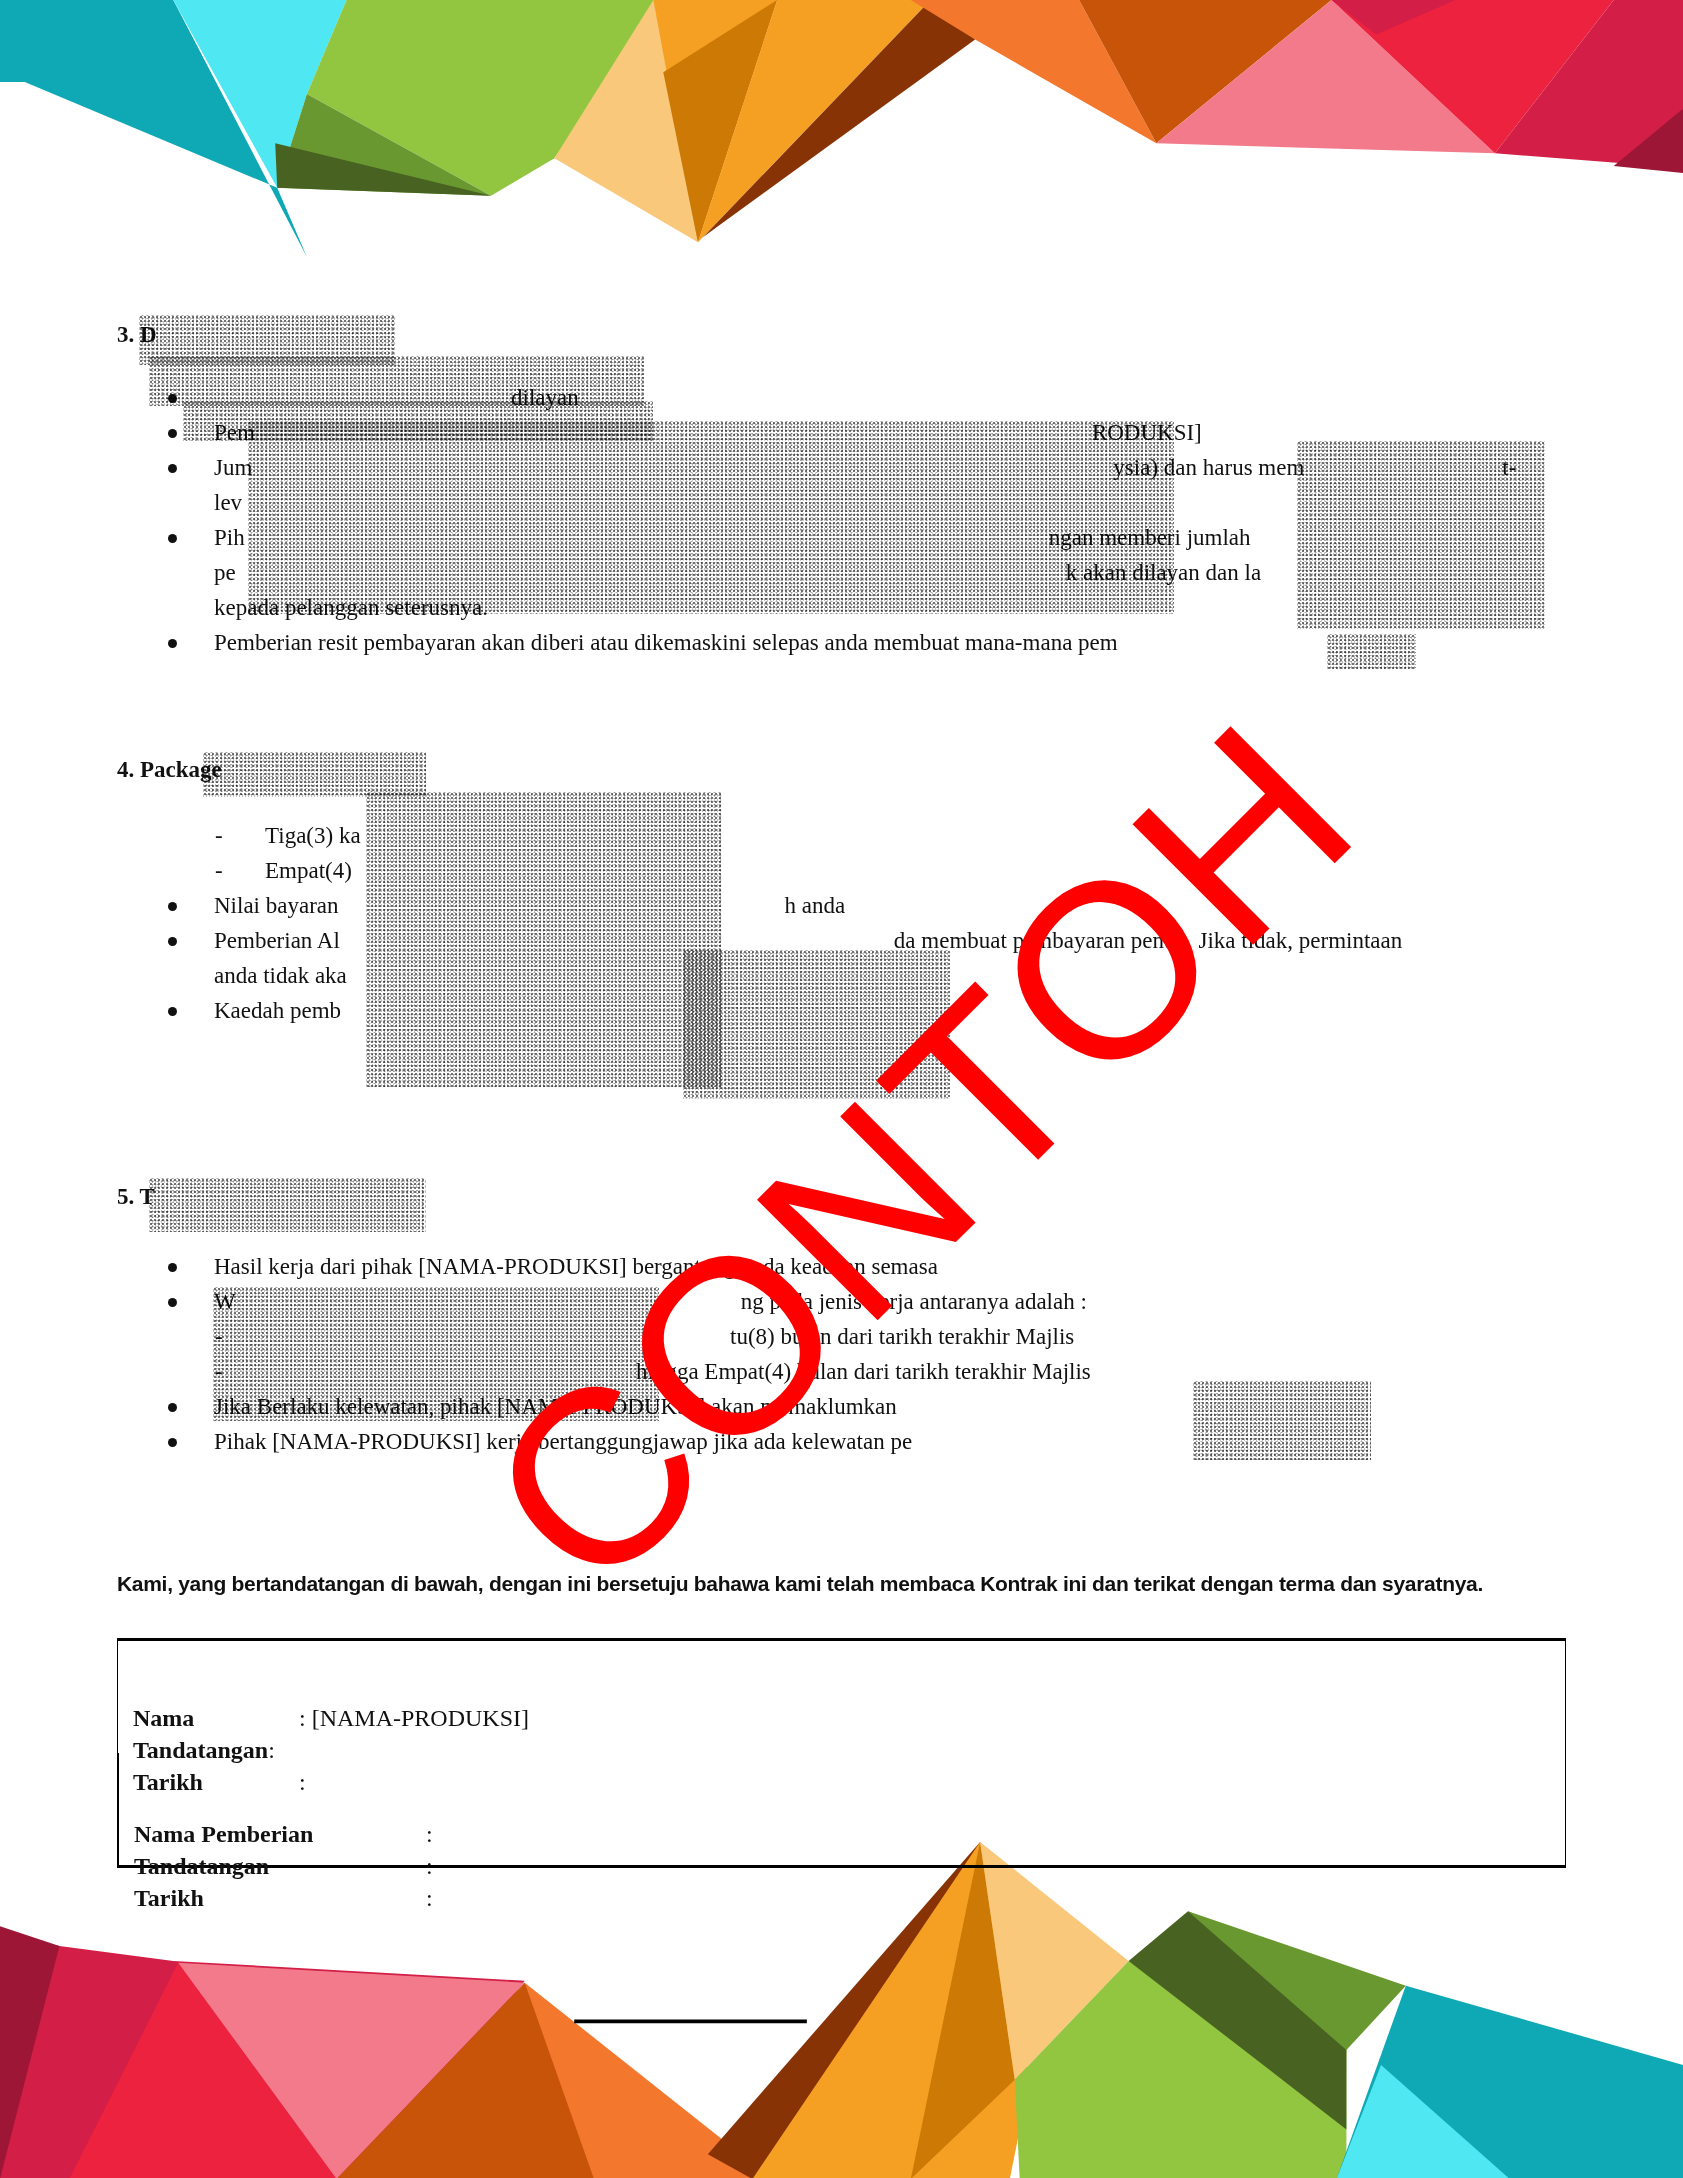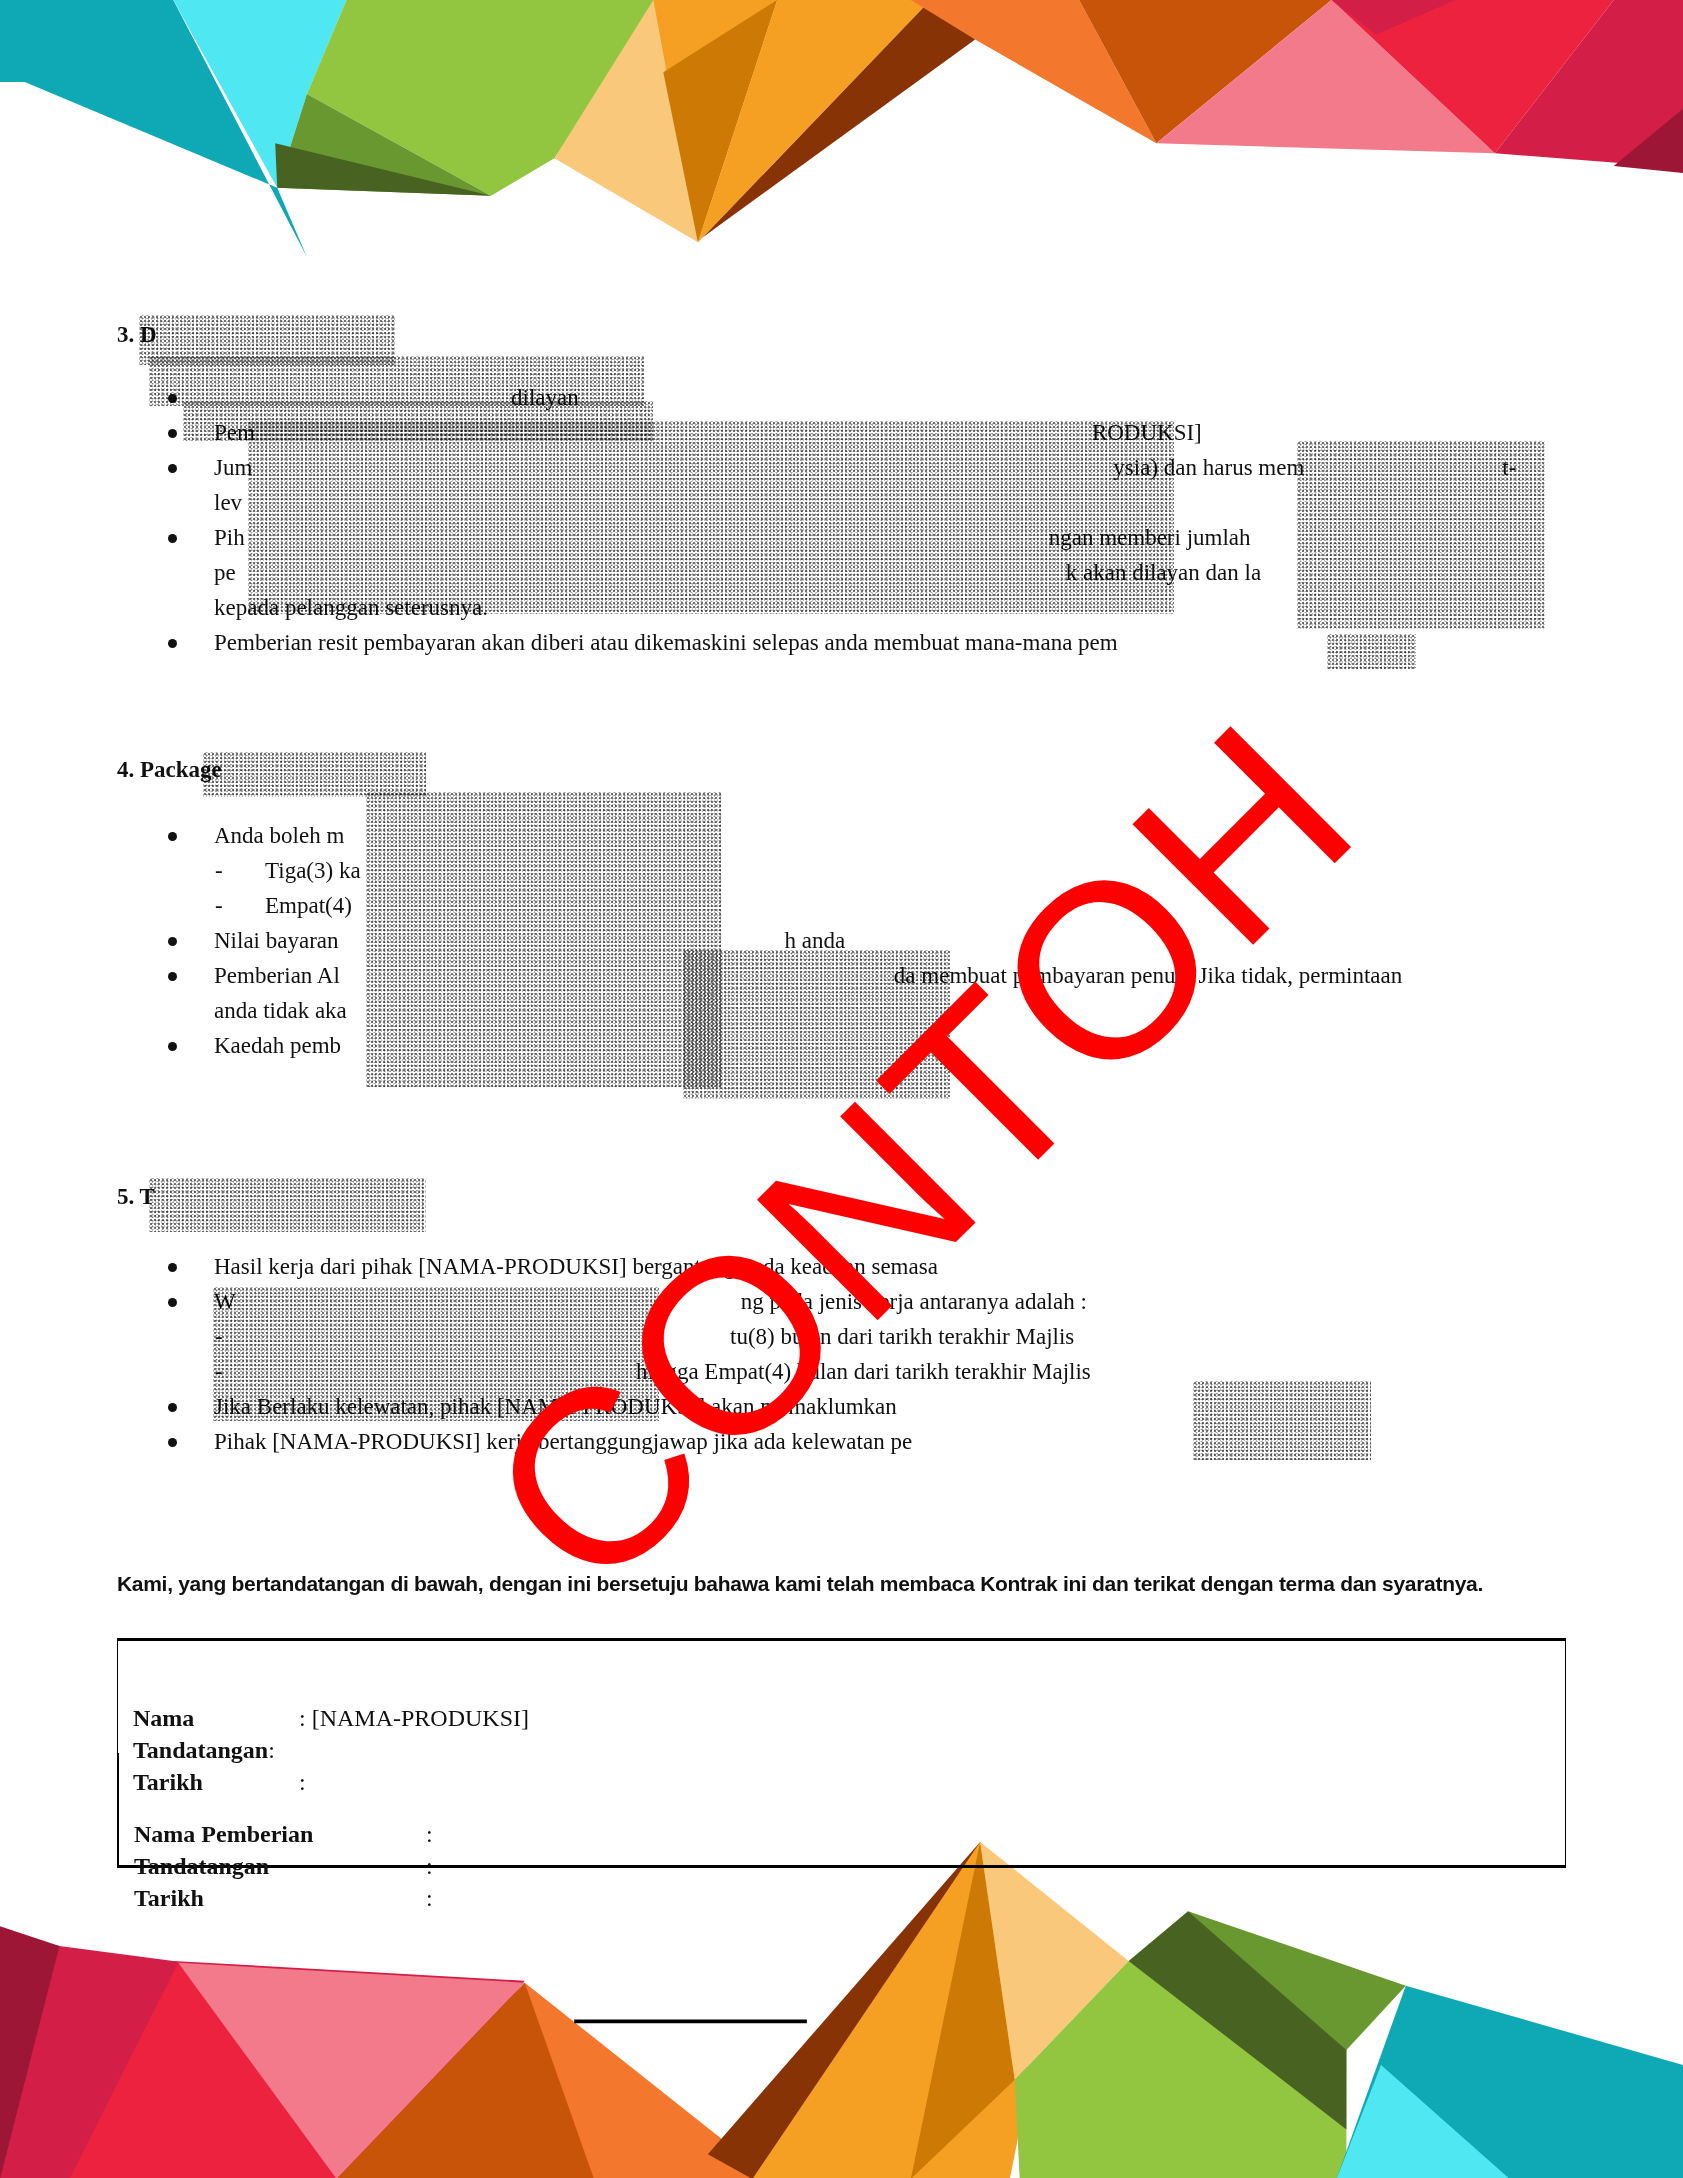--- a/index.html
+++ b/index.html
@@ -124,21 +124,20 @@
   <div class="redact" style="left:139px;top:315px;width:257px;height:50px;"></div>
   <div class="redact" style="left:149px;top:356px;width:495px;height:50px;"></div>
   <div class="redact" style="left:183px;top:401px;width:470px;height:40px;"></div>
   <div class="redact" style="left:248px;top:421px;width:926px;height:193px;"></div>
   <div class="redact" style="left:1297px;top:441px;width:248px;height:188px;"></div>
   <div class="redact" style="left:1327px;top:634px;width:89px;height:35px;"></div>
 
   <div class="section-title" style="top:757px;">4. Package</div>
   <div class="redact" style="left:203px;top:752px;width:223px;height:45px;"></div>
   <ul class="list" style="top:818px;">
-    <li class="bullet"><span>Anda boleh m</span></li>
     <li class="dash"><span>Tiga(3) ka</span></li>
     <li class="dash"><span>Empat(4)</span></li>
     <li class="bullet"><span>Nilai bayaran</span><span style="display:inline-block;width:446px"></span><span>h anda</span></li>
     <li class="bullet"><span>Pemberian Al</span><span style="display:inline-block;width:554px"></span><span>da membuat pembayaran penuh. Jika tidak, permintaan</span><span class="cont">anda tidak aka</span></li>
     <li class="bullet"><span>Kaedah pemb</span></li>
   </ul>
   <div class="redact" style="left:366px;top:792px;width:356px;height:297px;"></div>
   <div class="redact" style="left:683px;top:950px;width:267px;height:149px;"></div>
 
   <div class="section-title" style="top:1184px;">5. T</div>

